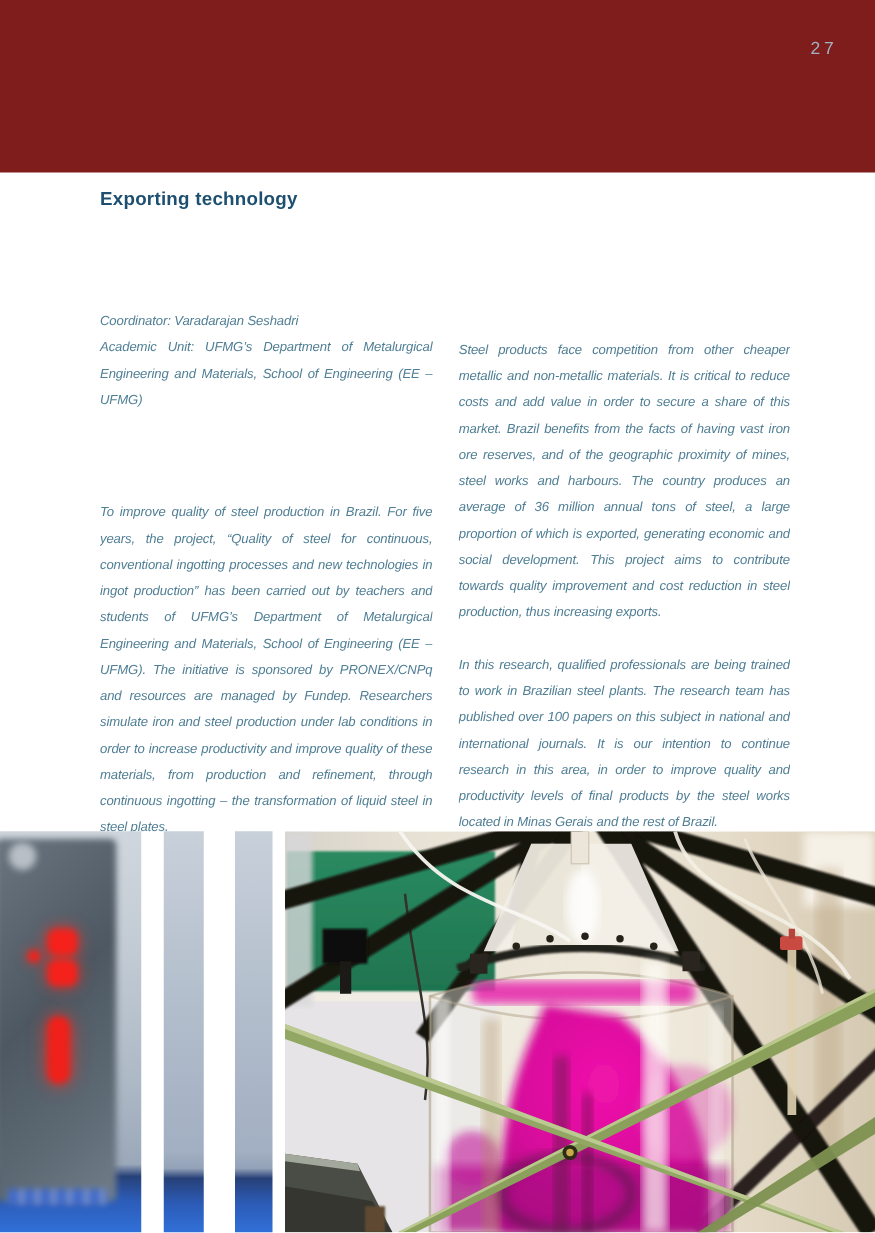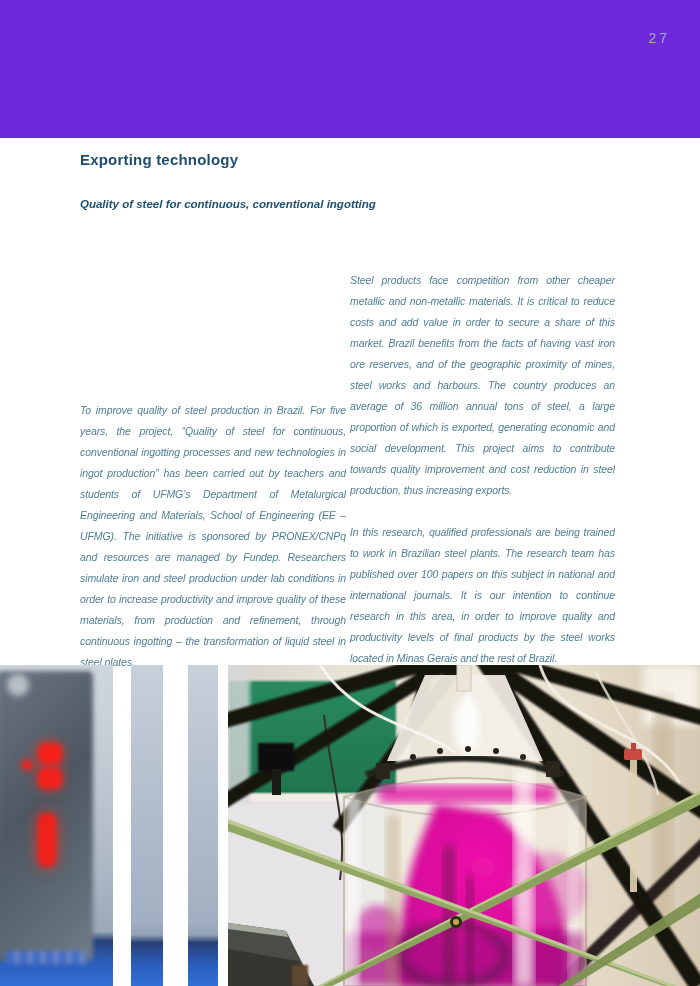--- a/index.html
+++ b/index.html
@@ -4,21 +4,21 @@
 <style>
   html,body{margin:0;padding:0;}
   body{
     width:700px;height:986px;position:relative;overflow:hidden;
     background:#ffffff;
     font-family:"Liberation Sans",sans-serif;
   }
   
   .header-band{
     position:absolute;left:0;top:0;width:700px;height:138px;
-    background:#6d28d9;
+    background:#7f1d1d;
   }
   .page-number{
     position:absolute;right:30px;top:30px;
     color:#9fb3c4;font-size:14px;letter-spacing:3px;
   }
   
   .article-title{
     position:absolute;left:80px;top:151px;margin:0;
     color:#1d4f70;font-size:15px;font-weight:bold;letter-spacing:.2px;text-align:center;
   }
@@ -32,21 +32,21 @@
   }
   .body-text, .meta-block p{
     margin:0;color:#4f7e94;font-style:italic;
     font-size:10.5px;line-height:21px;letter-spacing:-.1px;
     text-align:justify;
   }
   .para-left{
     position:absolute;left:80px;top:400px;width:266px;height:280px;overflow:hidden;
   }
   .col-right{
-    position:absolute;left:350px;top:270px;width:265px;height:394px;overflow:hidden;
+    position:absolute;left:367px;top:270px;width:265px;height:394px;overflow:hidden;
   }
   .col-right p{margin:0 0 21px 0;}
   
   .photo-left{
     position:absolute;left:0;top:665px;width:113px;height:321px;overflow:hidden;
     background:linear-gradient(180deg,#d0d6dd 0%,#c2cbd4 30%,#aeb9c6 62%,#9aa8b9 83%,
                #274178 86%,#2c5cb8 92%,#3170d8 100%);
   }
   .instrument-device{
     position:absolute;left:-4px;top:6px;width:97px;height:290px;border-radius:5px;
@@ -91,24 +91,25 @@
 </head>
 <body>
 
 <div class="header-band">
   <span class="page-number">27</span>
 </div>
 
 <h1 class="article-title">Exporting technology</h1>
 
 <h2 class="article-subtitle">
-  <span style="display:block">Quality of steel for continuous, conventional ingotting</span>
 </h2>
 
 <div class="meta-block">
+  <p>Coordinator: Varadarajan Seshadri</p>
+  <p>Academic Unit: UFMG’s Department of Metalurgical Engineering and Materials, School of Engineering (EE – UFMG)</p>
 </div>
 
 <p class="body-text para-left">To improve quality of steel production in Brazil. For five years, the project, “Quality of steel for continuous, conventional ingotting processes and new technologies in ingot production” has been carried out by teachers and students of UFMG’s Department of Metalurgical Engineering and Materials, School of Engineering (EE – UFMG). The initiative is sponsored by PRONEX/CNPq and resources are managed by Fundep. Researchers simulate iron and steel production under lab conditions in order to increase productivity and improve quality of these materials, from production and refinement, through continuous ingotting – the transformation of liquid steel in steel plates.</p>
 
 <div class="col-right">
   <p class="body-text">Steel products face competition from other cheaper metallic and non-metallic materials. It is critical to reduce costs and add value in order to secure a share of this market. Brazil benefits from the facts of having vast iron ore reserves, and of the geographic proximity of mines, steel works and harbours. The country produces an average of 36 million annual tons of steel, a large proportion of which is exported, generating economic and social development. This project aims to contribute towards quality improvement and cost reduction in steel production, thus increasing exports.</p>
   <p class="body-text">In this research, qualified professionals are being trained to work in Brazilian steel plants. The research team has published over 100 papers on this subject in national and international journals. It is our intention to continue research in this area, in order to improve quality and productivity levels of final products by the steel works located in Minas Gerais and the rest of Brazil.</p>
 </div>
 
 <div class="photo-left">

